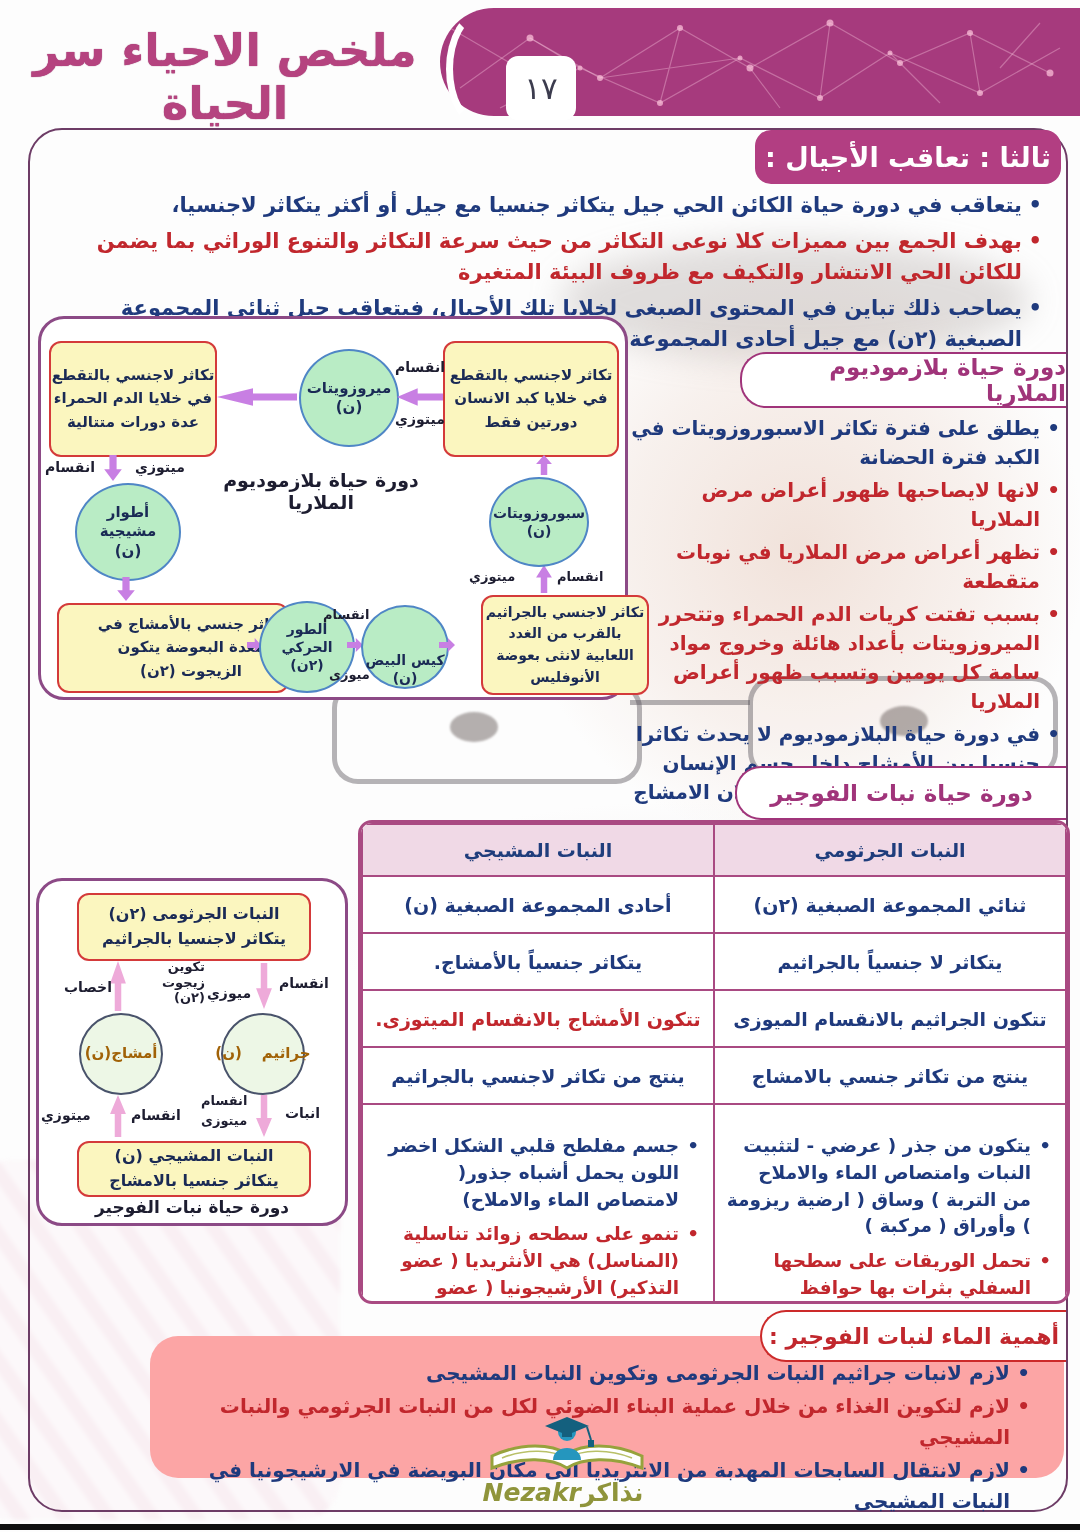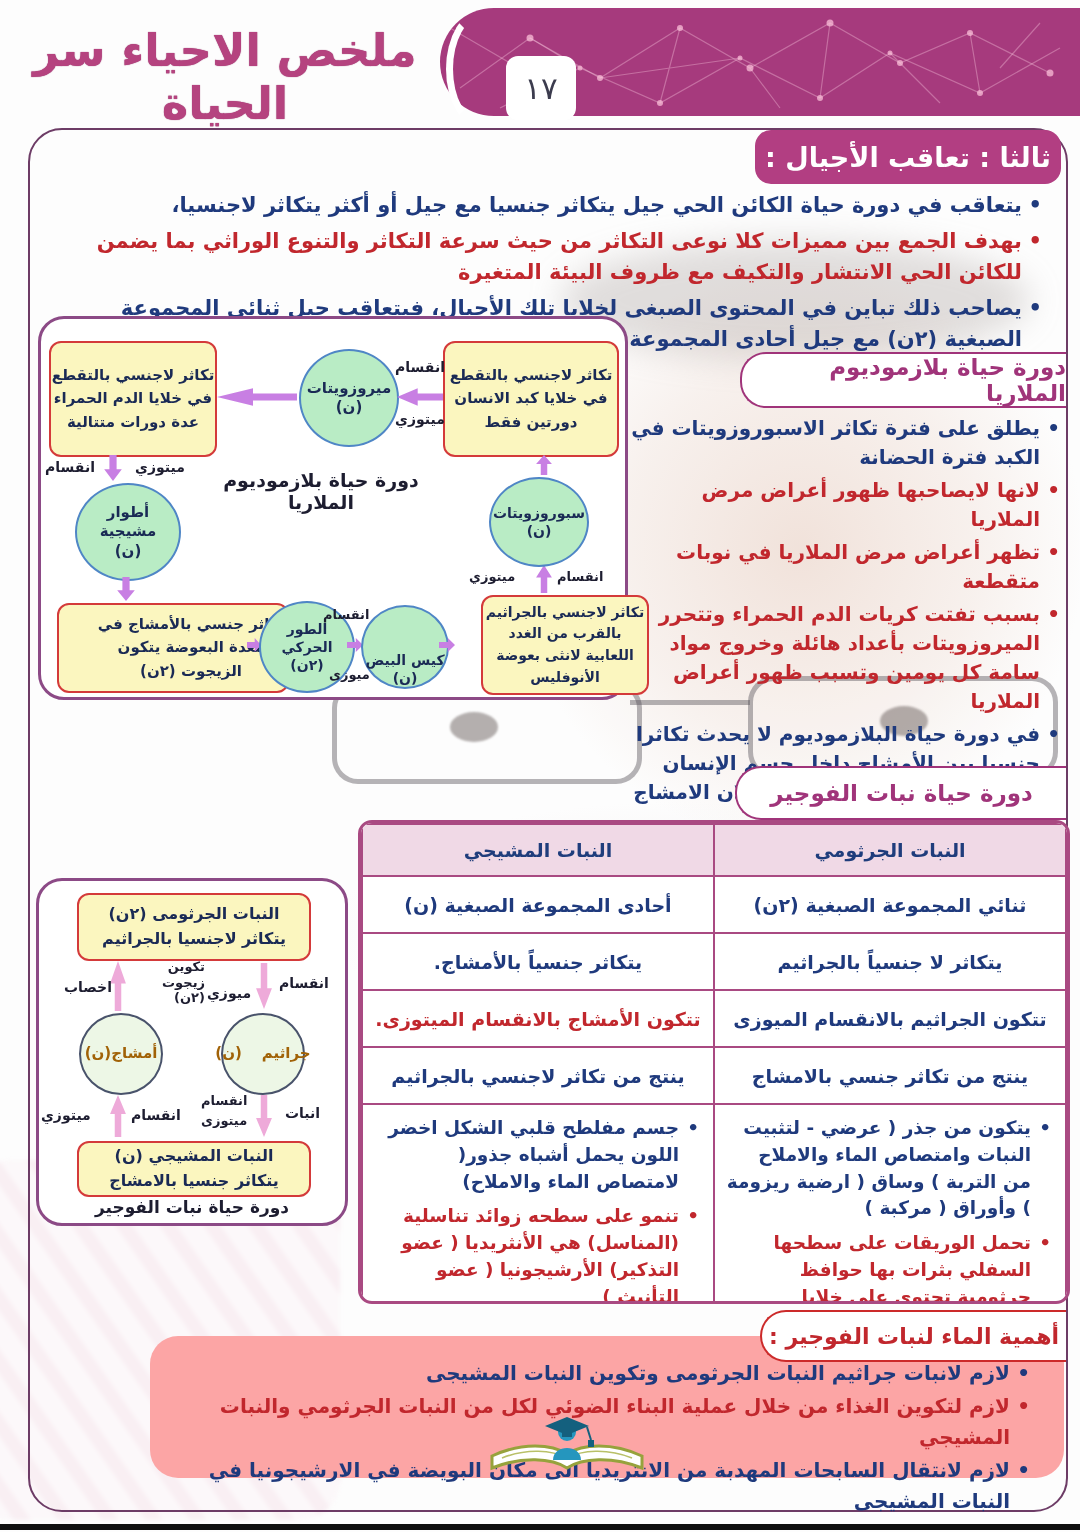--- a/index.html
+++ b/index.html
@@ -69,21 +69,21 @@
   .diag-caption{position:absolute;font-weight:bold;color:#1d1d30;text-align:center;direction:rtl;}
 
   
   .tblwrap{left:358px;top:820px;width:706px;height:478px;border:3px solid #a94a82;border-radius:14px;
     overflow:hidden;background:#fff;z-index:2;}
   .cmp{width:100%;height:100%;border-collapse:collapse;direction:rtl;table-layout:fixed;}
   .cmp th{background:#f0d9e6;color:#1f3d7c;font-size:22px;}
   .cmp th,.cmp td{border:2.5px solid #a94a82;font-weight:bold;text-align:center;font-size:19px;padding:4px 10px;}
   .cmp tr:nth-child(1){height:52px;}
   .cmp tr:nth-child(2),.cmp tr:nth-child(3),.cmp tr:nth-child(4),.cmp tr:nth-child(5){height:57px;}
-  .cmp td.detail{vertical-align:top;text-align:right;padding-top:10px;}
+  .cmp td.detail{vertical-align:top;text-align:right;padding-top:28px;}
   .cmp td.detail .blist li{font-size:18.5px;line-height:1.45;margin-bottom:8px;}
 
   
   .water-box{left:150px;top:1336px;width:914px;height:142px;background:#fca5a5;border-radius:28px;z-index:2;}
   .water-box .blist{padding:22px 30px 0 16px;}
   .water-box .blist li{font-size:20px;line-height:1.55;margin-bottom:2px;}
 
   
   .footer-logo{left:452px;top:1414px;width:230px;z-index:5;text-align:center;}
   .brand-line{font-size:25px;font-weight:bold;font-style:italic;color:#8f943b;margin-top:-6px;}
@@ -307,15 +307,18 @@
     <path d="M35,44 C60,34 85,36 100,44 M165,44 C140,34 115,36 100,44" fill="none" stroke="#b9c068" stroke-width="1.6"></path>
 
     <circle cx="100" cy="18" r="9" fill="#2596be"></circle>
     <path d="M86,46 C86,30 114,30 114,46 Z" fill="#2596be"></path>
 
     <polygon points="78,12 100,3 122,12 100,21" fill="#14607e"></polygon>
     <rect x="95" y="19" width="10" height="4" fill="#14607e"></rect>
     <line x1="120" y1="13" x2="124" y2="26" stroke="#14607e" stroke-width="2"></line>
     <rect x="121" y="26" width="6" height="7" fill="#14607e"></rect>
   </svg>
+  <div class="brand-line" dir="ltr">
+    <span class="latin">Nezakr</span><span class="ar">نذاكر</span>
+  </div>
 </div>
 
 <div class="abs bottom-bar"></div>
 
 </body></html>

